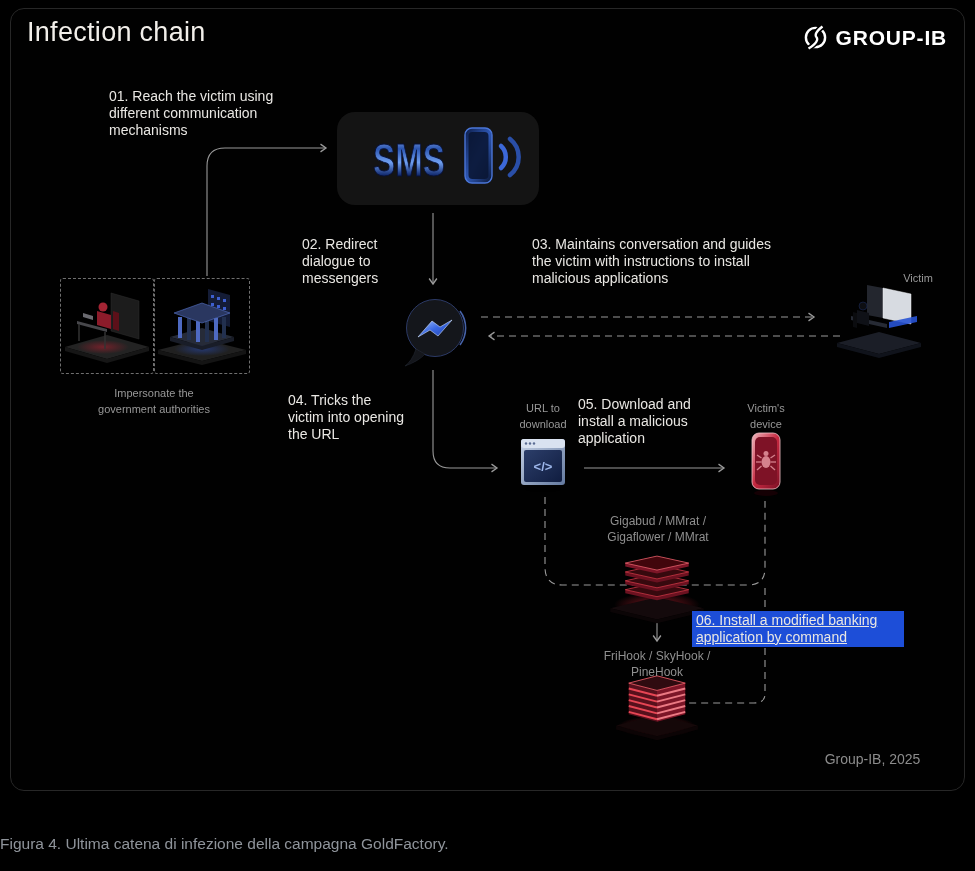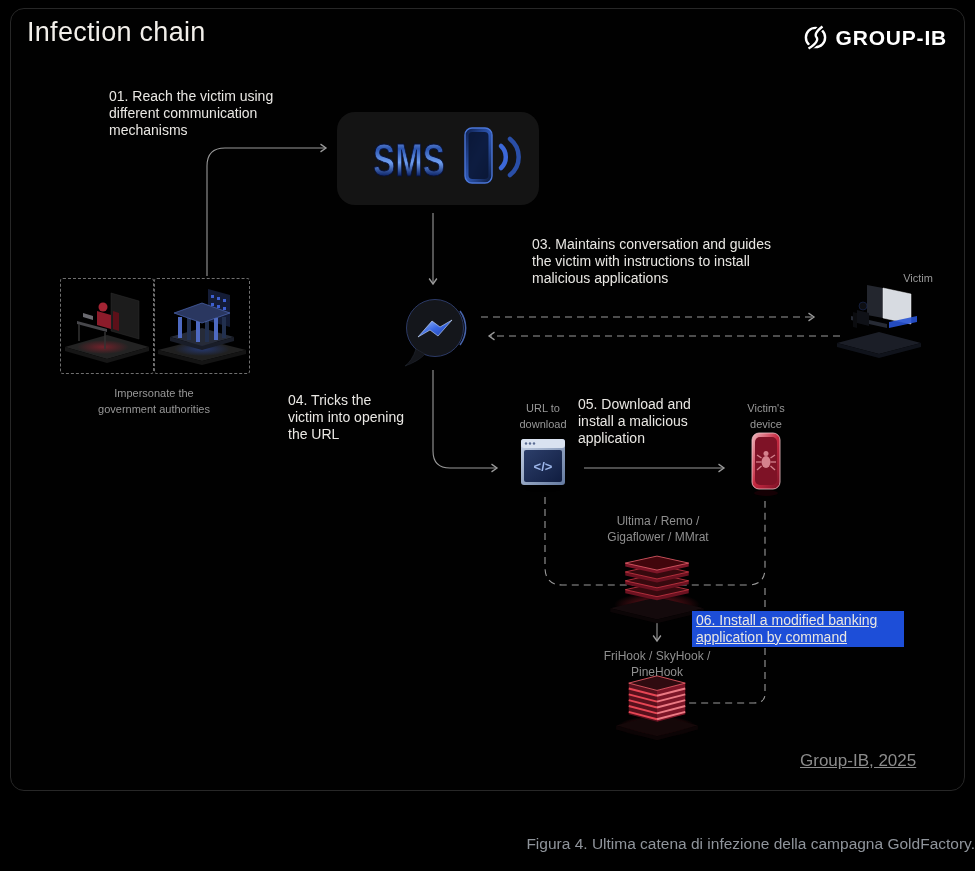--- a/index.html
+++ b/index.html
@@ -13,22 +13,22 @@
   .logo{right:28px;top:24px;display:flex;align-items:center;gap:7px;}
   .logo-text{color:#ffffff;font-size:21px;font-weight:700;letter-spacing:.8px;}
   .step{font-size:14px;line-height:17px;color:#e9e7e3;text-align:left;z-index:3;}
   .small-label{font-size:11px;line-height:16px;color:#989898;text-align:center;z-index:3;}
   .mid-label{font-size:12px;line-height:16px;color:#8f8f8f;text-align:center;z-index:3;}
   .smsbox{left:337px;top:112px;width:202px;height:93px;border-radius:18px;background:#141414;z-index:2;}
   .dash-box{border:1.5px dashed #6f6f6f;border-radius:3px;z-index:2;background:#000;}
   .overlay{position:absolute;left:0;top:0;z-index:1;}
   .icon-wrap{z-index:2;}
   .step06{background:#1d4ed8;padding:1px 4px;text-decoration:underline;}
-  .credit{left:800px;top:751px;width:145px;text-align:left;font-size:17px;color:#8c8c8c;z-index:3;text-decoration:underline;}
-  .caption{left:0;top:835px;width:975px;text-align:right;font-size:15.5px;color:#8f949b;}
+  .credit{left:800px;top:751px;width:145px;text-align:center;font-size:14px;color:#8c8c8c;z-index:3;}
+  .caption{left:0;top:835px;width:975px;text-align:left;font-size:15.5px;color:#8f949b;}
 </style>
 </head>
 <body>
 
 <div id="fig">
 
   <div class="card abs"></div>
 
   <svg class="overlay" width="975" height="871">
     <defs>
@@ -55,20 +55,23 @@
       <circle cx="13.5" cy="13.5" r="9.6" fill="none" stroke="#ffffff" stroke-width="2.4"></circle>
       <path d="M20.5,2.5 C14,7.5 12.5,11 14.5,13.2 C16.5,15.5 14.5,19.5 6.5,24.5" fill="none" stroke="#000000" stroke-width="5.5"></path>
       <path d="M20.5,2.5 C14,7.5 12.5,11 14.5,13.2 C16.5,15.5 14.5,19.5 6.5,24.5" fill="none" stroke="#ffffff" stroke-width="2.3"></path>
     </svg>
     <span class="logo-text">GROUP-IB</span>
   </div>
 
   <div class="abs step pre" style="left:109px;top:88px;width:192px;">01. Reach the victim using
 different communication
 mechanisms</div>
+  <div class="abs step pre" style="left:302px;top:236px;width:116px;">02. Redirect
+dialogue to
+messengers</div>
   <div class="abs step pre" style="left:532px;top:236px;width:256px;">03. Maintains conversation and guides
 the victim with instructions to install
 malicious applications</div>
   <div class="abs step pre" style="left:288px;top:392px;width:154px;">04. Tricks the
 victim into opening
 the URL</div>
   <div class="abs step pre" style="left:578px;top:396px;width:160px;">05. Download and
 install a malicious
 application</div>
   <div class="abs step pre step06" style="left:692px;top:611px;width:204px;">06. Install a modified banking
@@ -235,21 +238,21 @@
         <path d="M15.5,29 L11,26"></path>
           <path d="M15.5,33 L10,33"></path>
           <path d="M15.5,37 L11,41"></path>
         <path d="M24.5,29 L29,26"></path>
           <path d="M24.5,33 L30,33"></path>
           <path d="M24.5,37 L29,41"></path>
       </g>
     </svg>
   </div>
 
-  <div class="abs mid-label pre" style="left:588px;top:513px;width:140px;">Ultima / Remo /
+  <div class="abs mid-label pre" style="left:588px;top:513px;width:140px;">Gigabud / MMrat /
 Gigaflower / MMrat</div>
   <div class="abs icon-wrap" style="left:599px;top:543px;">
     <svg width="116" height="84" viewBox="0 0 116 90">
       <defs>
         <radialGradient id="radR">
             <stop offset="0" stop-color="#ff2e44"></stop>
             <stop offset="1" stop-color="#ff2e44" stop-opacity="0"></stop>
           </radialGradient>
       </defs>
       <ellipse cx="58" cy="66" rx="46" ry="13" fill="url(#radR)" opacity="0.5"></ellipse>

